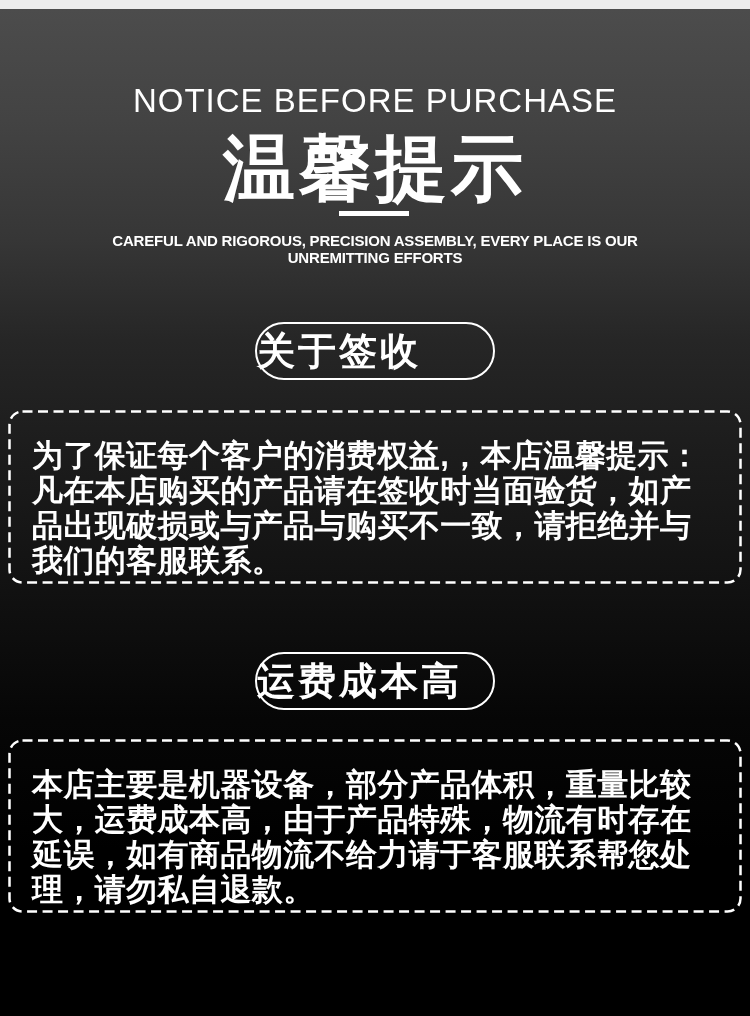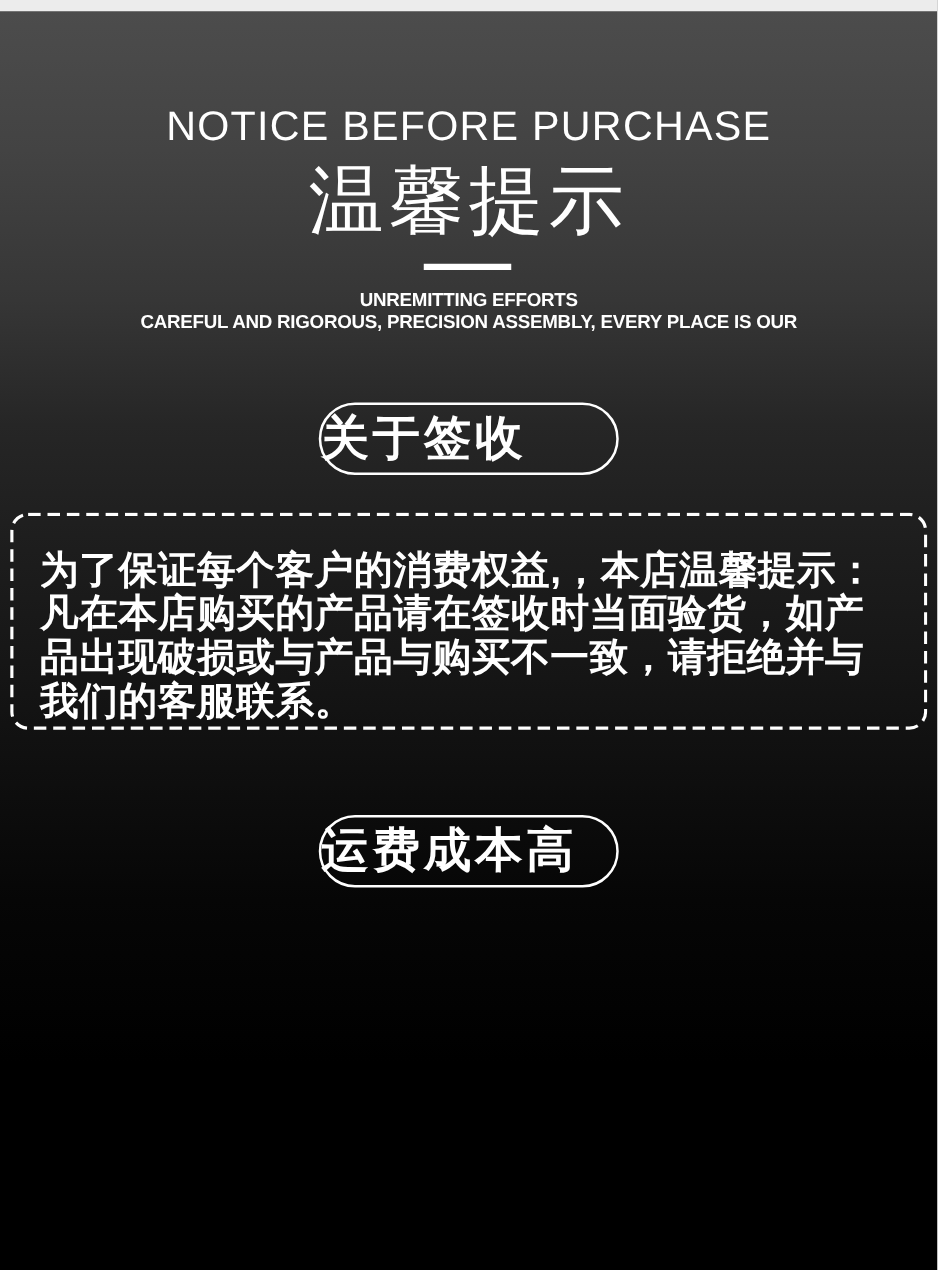--- a/index.html
+++ b/index.html
@@ -34,22 +34,22 @@
     font-size: 33px;
     font-weight: 500;
     letter-spacing: 1px;
     white-space: nowrap;
   }
   .title-zh {
     position: absolute;
     top: 121px; left: 0; right: 0;
     text-align: center;
     color: #ffffff;
-    font-size: 60px;
-    font-weight: 400;
+    font-size: 72px;
+    font-weight: 700;
     letter-spacing: 4px;
     white-space: nowrap;
   }
   .divider {
     position: absolute;
     top: 211px; left: 50%;
     width: 70px; height: 5px;
     margin-left: -36px;
     background: #ffffff;
   }
@@ -116,29 +116,35 @@
 
   <div class="topbar"></div>
 
   <div class="title-en">NOTICE BEFORE PURCHASE</div>
 
   <div class="title-zh">温馨提示</div>
 
   <div class="divider"></div>
 
   <div class="subtitle">
+    <div>CAREFUL AND RIGOROUS, PRECISION ASSEMBLY, EVERY PLACE IS OUR</div>
     <div>UNREMITTING EFFORTS</div>
-    <div>CAREFUL AND RIGOROUS, PRECISION ASSEMBLY, EVERY PLACE IS OUR</div>
   </div>
 
   <button class="pill pill-receipt">关于签收</button>
 
   <div class="dash-box dash-box-receipt">
     <svg class="dash-svg" viewBox="0 0 734 174" aria-hidden="true">
       <rect x="1.5" y="1.5" width="731" height="171" rx="13" ry="13" fill="none" stroke="#ffffff" stroke-width="2.5" stroke-dasharray="10 5.5"></rect>
     </svg>
     <div class="box-text">为了保证每个客户的消费权益,，本店温馨提示：凡在本店购买的产品请在签收时当面验货，如产品出现破损或与产品与购买不一致，请拒绝并与我们的客服联系。</div>
   </div>
 
   <button class="pill pill-refund">运费成本高</button>
 
+  <div class="dash-box dash-box-refund">
+    <svg class="dash-svg" viewBox="0 0 734 174" aria-hidden="true">
+      <rect x="1.5" y="1.5" width="731" height="171" rx="13" ry="13" fill="none" stroke="#ffffff" stroke-width="2.5" stroke-dasharray="10 5.5"></rect>
+    </svg>
+    <div class="box-text">本店主要是机器设备，部分产品体积，重量比较大，运费成本高，由于产品特殊，物流有时存在延误，如有商品物流不给力请于客服联系帮您处理，请勿私自退款。</div>
+  </div>
 
 </div>
 
 </body></html>

